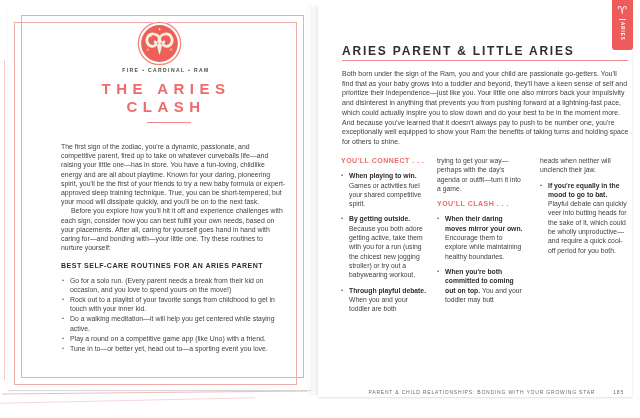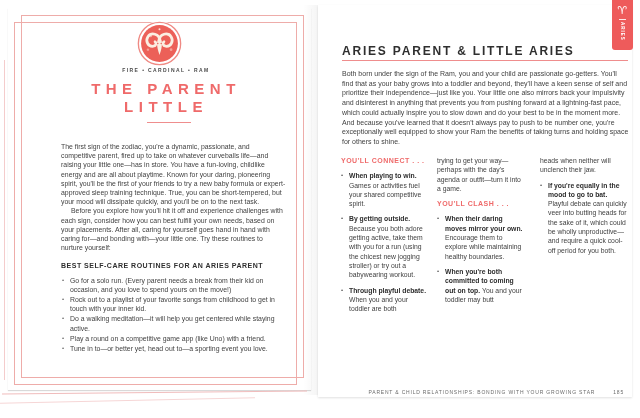--- a/index.html
+++ b/index.html
@@ -87,22 +87,22 @@
       <path d="M33 28 C33 19 45 16 50 23 C54 29 50 38 42 37 C38 36.5 37 32 39.5 30.5" fill="none" stroke="#fbeee2" stroke-width="4" stroke-linecap="round"></path>
       <path d="M33 24 C28.5 27 28 36 33 50 C38 36 37.5 27 33 24 Z" fill="#fbeee2"></path>
       <circle cx="30.5" cy="33" r="1" fill="#e2574e"></circle>
       <circle cx="35.5" cy="33" r="1" fill="#e2574e"></circle>
     </svg>
   </div>
 
   <div class="caption">FIRE • CARDINAL • RAM</div>
 
   <div class="big-title">
-    <div>THE PARENT</div>
-    <div>LITTLE</div>
+    <div>THE ARIES</div>
+    <div>CLASH</div>
   </div>
   <div class="title-rule"></div>
 
   <div class="left-body">
     <p class="para1">The first sign of the zodiac, you're a dynamic, passionate, and competitive parent, fired up to take on whatever curveballs life—and raising your little one—has in store. You have a fun-loving, childlike energy and are all about playtime. Known for your daring, pioneering spirit, you'll be the first of your friends to try a new baby formula or expert-approved sleep training technique. True, you can be short-tempered, but your mood will dissipate quickly, and you'll be on to the next task.</p>
     <p class="para2">Before you explore how you'll hit it off and experience challenges with each sign, consider how you can best fulfill your own needs, based on your placements. After all, caring for yourself goes hand in hand with caring for—and bonding with—your little one. Try these routines to nurture yourself:</p>
     <div class="sc-heading">BEST SELF-CARE ROUTINES FOR AN ARIES PARENT</div>
     <div>
         <div class="sc-bullet">Go for a solo run. (Every parent needs a break from their kid on occasion, and you love to spend yours on the move!)</div>
         <div class="sc-bullet">Rock out to a playlist of your favorite songs from childhood to get in touch with your inner kid.</div>

